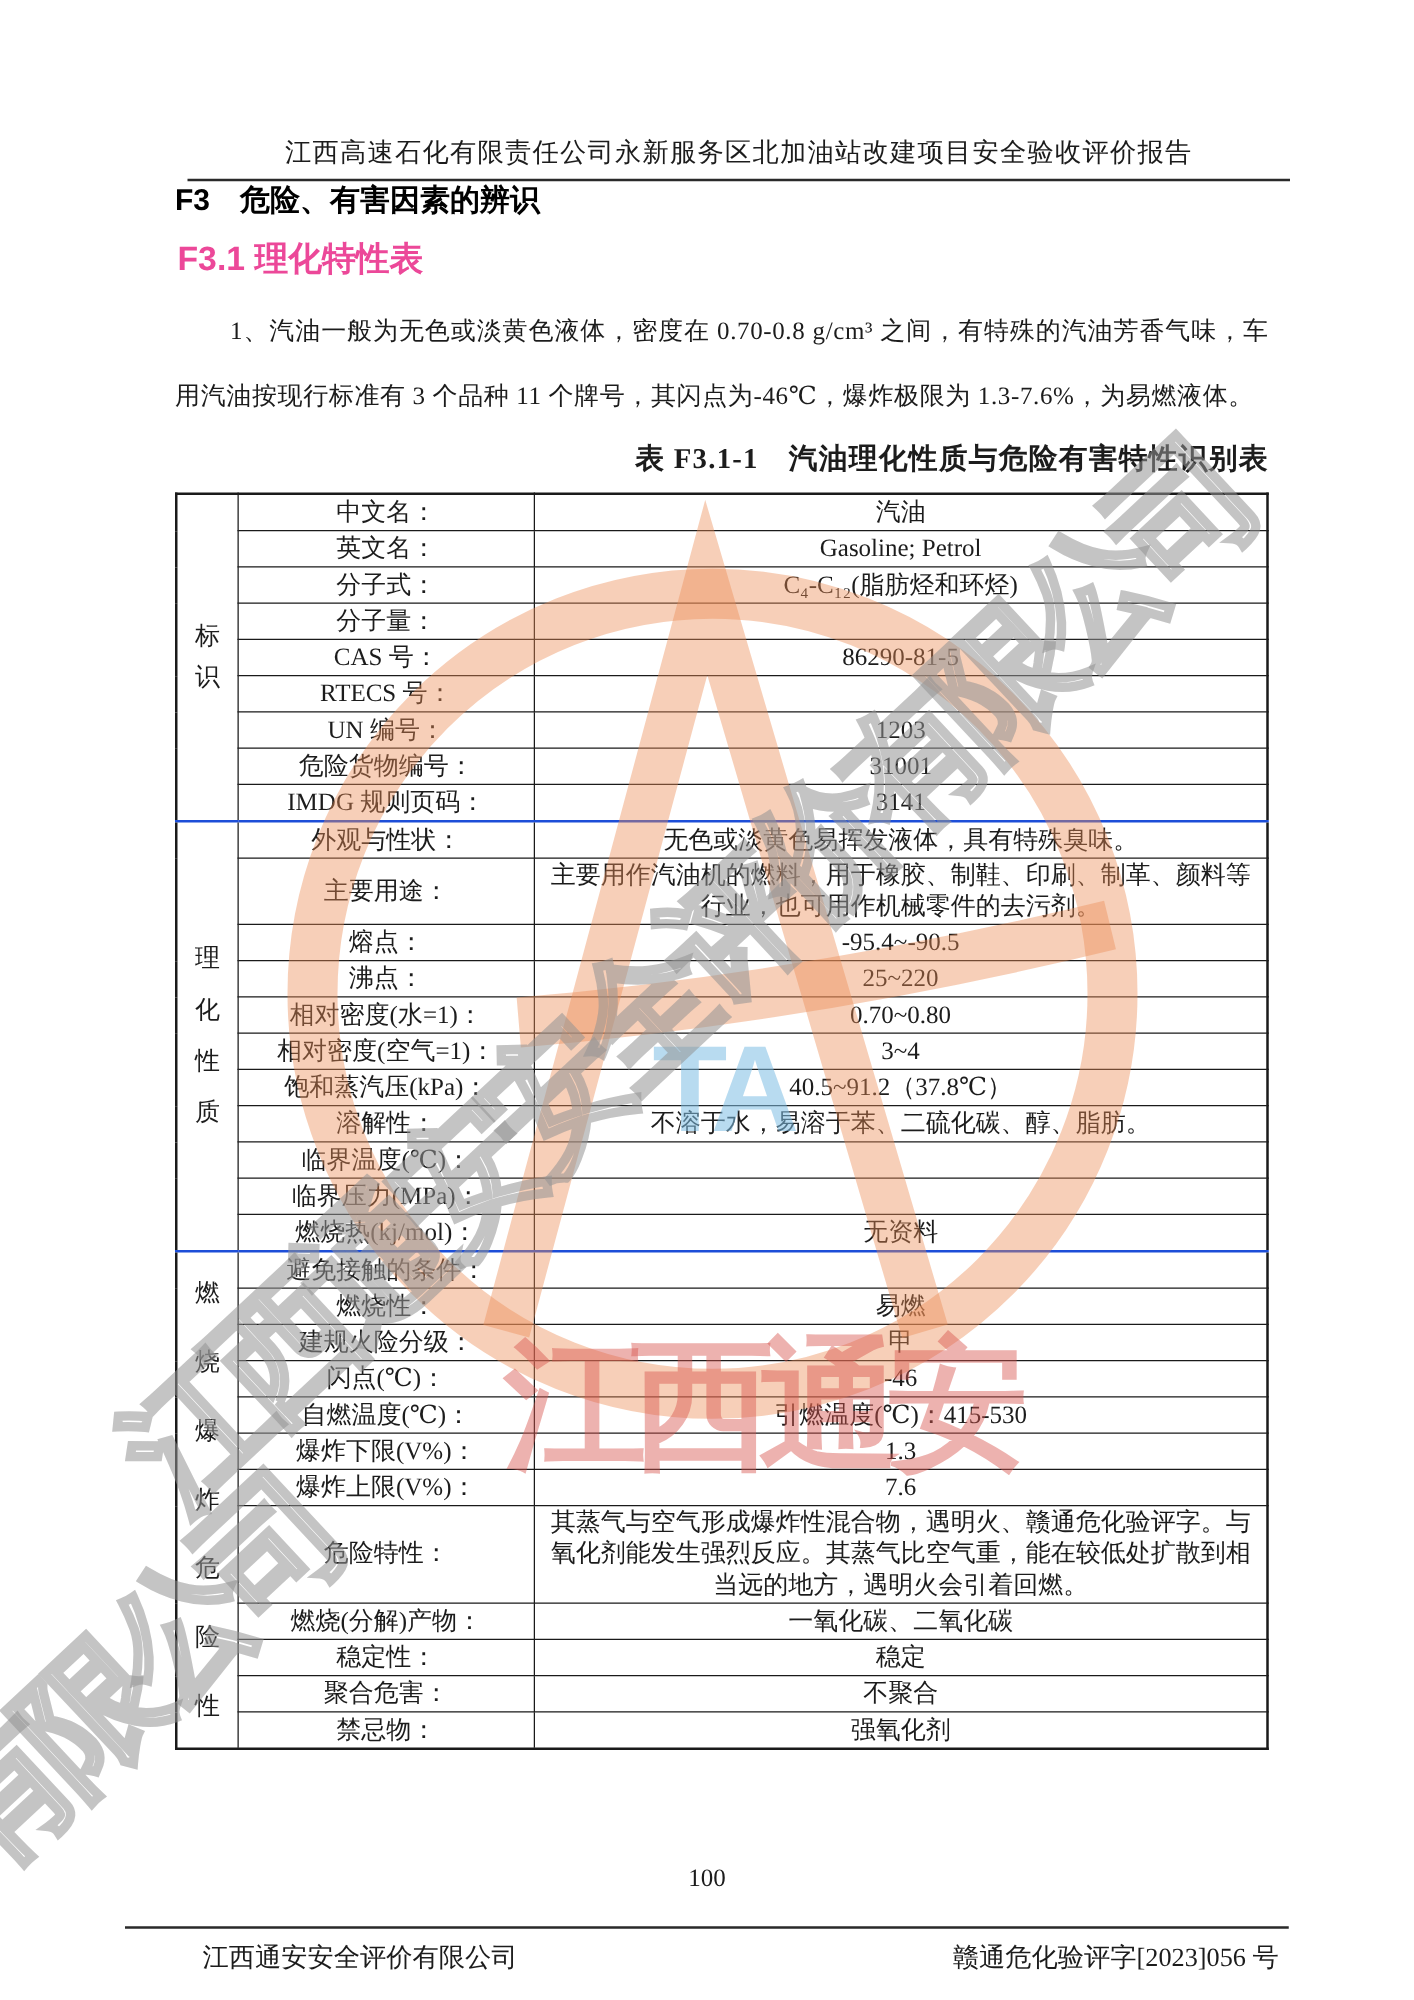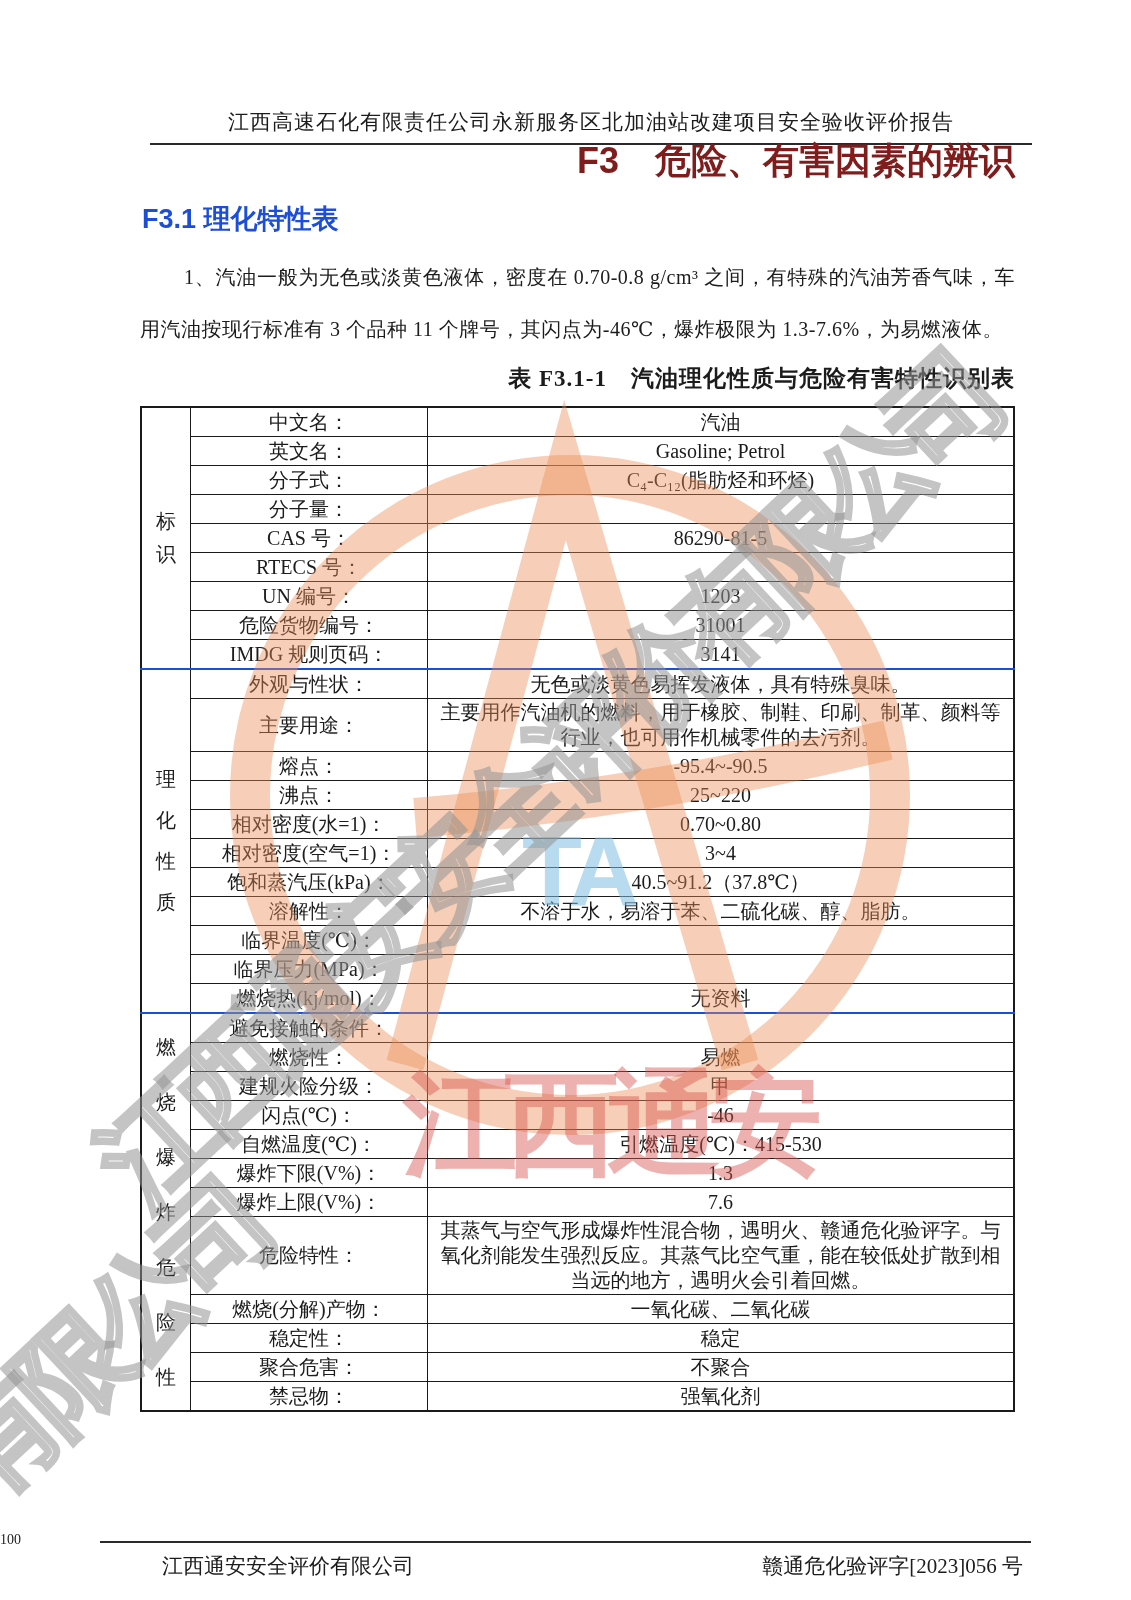--- a/index.html
+++ b/index.html
@@ -1,31 +1,31 @@
 <!DOCTYPE html>
 <html><head>
 <meta charset="utf-8">
 <style>
   html,body{margin:0;padding:0;background:#ffffff;}
   .page{position:relative;width:1131px;height:1600px;background:#fff;overflow:hidden;
         font-family:"Liberation Serif","DejaVu Serif",serif;color:#1c1c1c;}
   
   .hdr{position:absolute;left:150px;right:99px;top:108px;border-bottom:2px solid #2a2a2a;
        padding-bottom:7px;text-align:center;font-size:21px;letter-spacing:1px;}
-  .ftr-num{position:absolute;left:0;right:0;top:1532px;text-align:left;font-size:14px;}
+  .ftr-num{position:absolute;left:0;right:0;top:1492px;text-align:center;font-size:20px;}
   .ftr-rule{position:absolute;left:100px;right:100px;top:1541px;border-top:2px solid #2a2a2a;}
   .ftr-row{position:absolute;left:100px;right:100px;top:1552px;display:flex;
            justify-content:space-between;font-size:21px;}
   .ftr-row .l{padding-left:62px;} .ftr-row .r{padding-right:8px;}
   
   .main{position:absolute;left:140px;top:140px;width:875px;}
   .chapter{font-family:"Liberation Sans","DejaVu Sans",sans-serif;font-weight:bold;
-           font-size:36px;text-align:right;line-height:38px;margin:2px 0 0 0;color:#7f1d1d;}
+           font-size:24px;text-align:left;line-height:38px;margin:2px 0 0 0;color:#000000;}
   .sect{font-family:"Liberation Sans","DejaVu Sans",sans-serif;font-weight:bold;
-        font-size:27px;margin:21px 0 0 2px;color:#1d4ed8;}
+        font-size:27px;margin:9px 0 0 2px;color:#ec4899;}
   .para{font-size:20px;line-height:52px;text-align:justify;text-indent:2.2em;
         margin:14px 0 0 0;letter-spacing:0.5px;}
   .caption{font-size:23px;font-weight:bold;text-align:right;margin:8px 0 0 0;letter-spacing:1px;}
   
   table.prop{border-collapse:collapse;width:875px;margin-top:12px;table-layout:fixed;}
   table.prop{border:2px solid #1a1a1a;}
   table.prop td{border:1px solid #1a1a1a;font-size:20px;padding:1px 4px;height:26px;
                 line-height:25px;text-align:center;vertical-align:middle;}
   tbody.group-start tr:first-child td{border-top:2px solid #1d4ed8;}
   td.gcell{width:40px;padding:0;}

